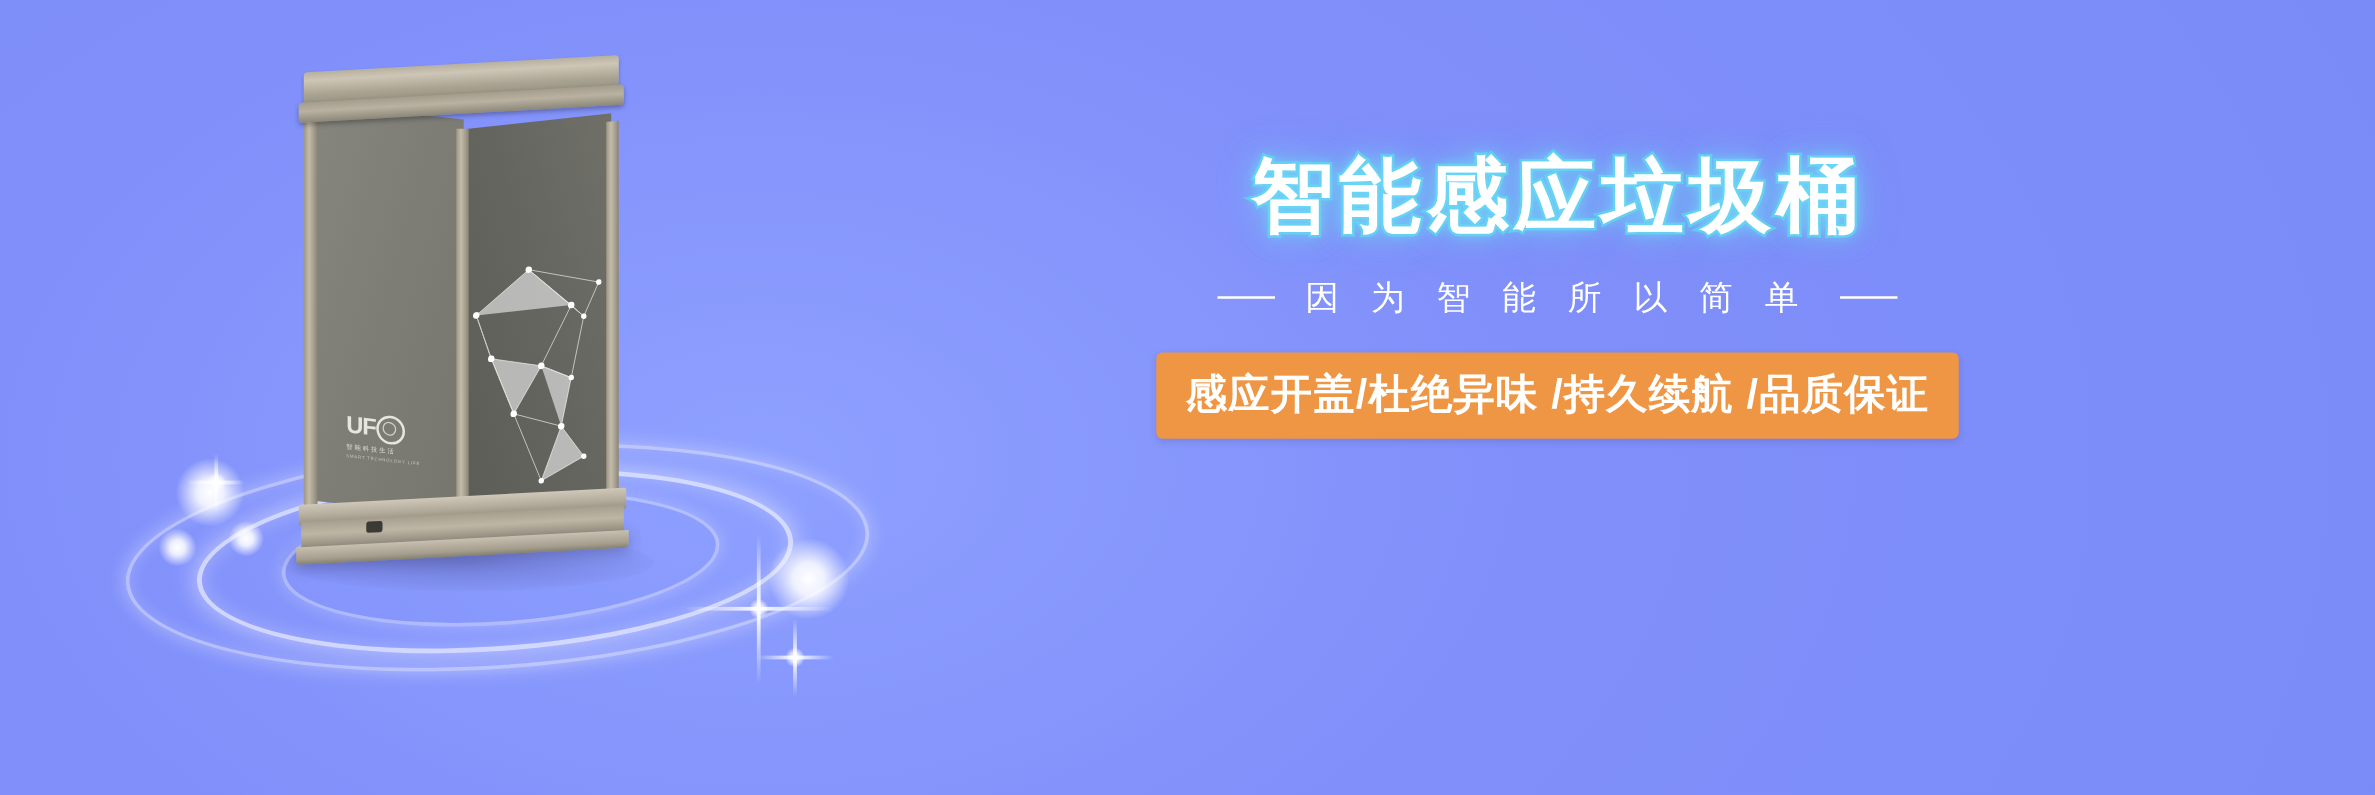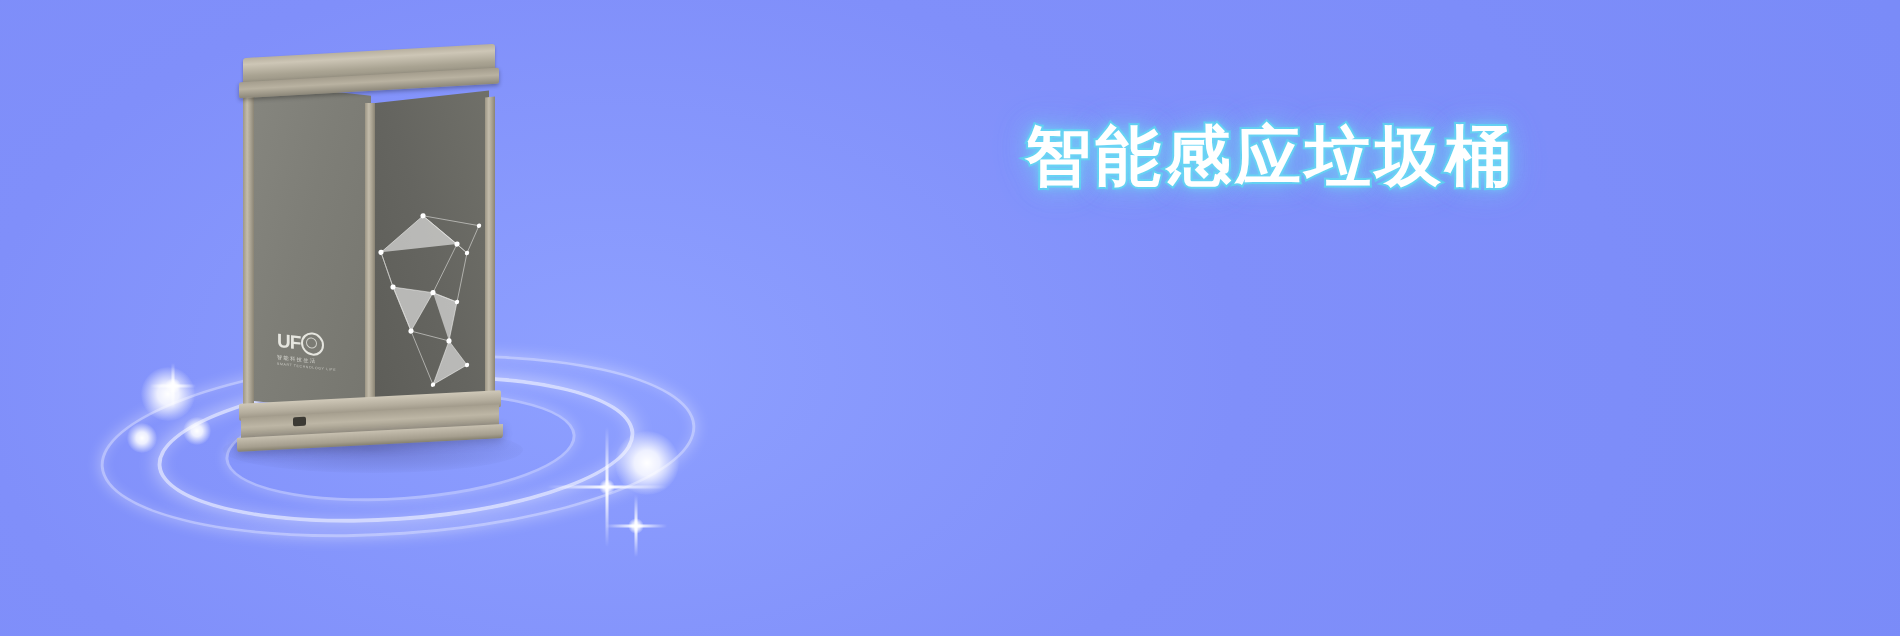--- a/index.html
+++ b/index.html
@@ -238,21 +238,21 @@
     position: absolute;
     left: 128px; top: 382px;
     width: 300px; height: 46px;
     background: radial-gradient(ellipse at center, rgba(60,60,120,0.30) 0%, rgba(70,75,140,0.12) 55%, rgba(0,0,0,0) 78%);
     border-radius: 50%;
   }
 
   
   #copy-block {
     position: absolute;
-    left: 860px;
+    left: 836px;
     top: 120px;
     width: 820px;
     text-align: center;
   }
 
   #headline {
     font-size: 66px;
     font-weight: 700;
     color: #ffffff;
     letter-spacing: 4px;
@@ -397,17 +397,25 @@
         <div id="bin-logo-cn">智能科技生活</div>
         <div id="bin-logo-sub">SMART TECHNOLOGY LIFE</div>
       </div>
     </div>
   </div>
 
   <div id="copy-block">
 
     <h1 id="headline">智能感应垃圾桶</h1>
 
-
+    <div id="subline">
+      <span class="sub-rule"></span>
+      <span id="subline-text">因 为 智 能  所 以 简 单</span>
+      <span class="sub-rule"></span>
+    </div>
+
+    <div>
+      <div id="feature-bar">感应开盖/杜绝异味 /持久续航 /品质保证</div>
+    </div>
 
   </div>
 
 </div>
 
 </body></html>

